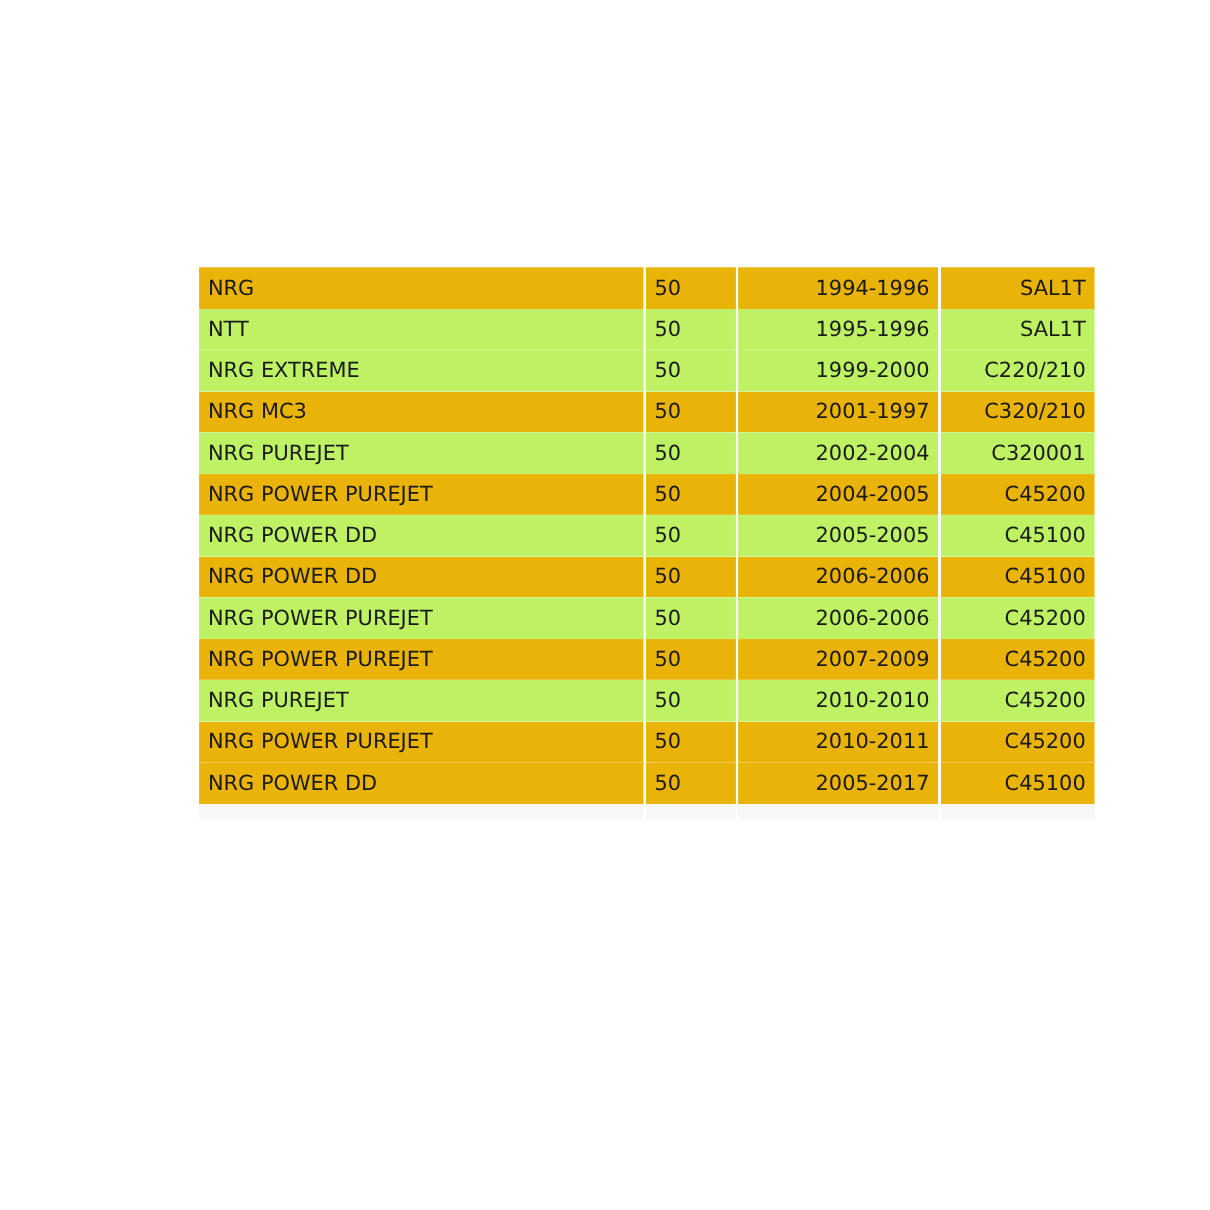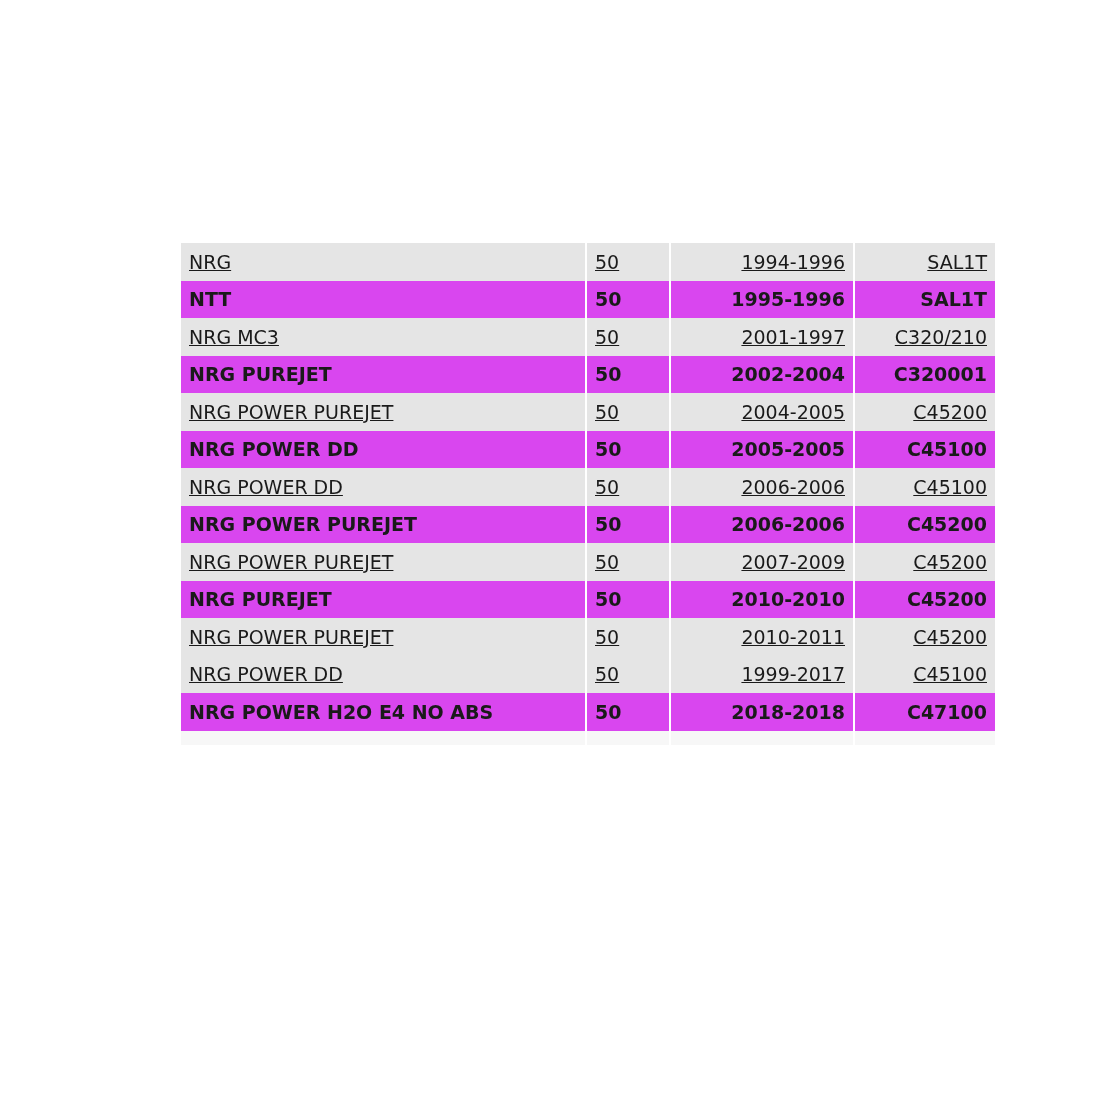--- a/index.html
+++ b/index.html
@@ -30,26 +30,24 @@
     padding: 0 8px;
     font-size: 19px;
     color: #1a1a1a;
     vertical-align: middle;
     white-space: nowrap;
     overflow: hidden;
     border-left: 2px solid #ffffff;
     border-right: 2px solid #ffffff;
   }
   table.model-table tr.row-odd td {
-    background: #e5e5e5;
-    text-decoration: underline;
+    background: #eab308;
   }
   table.model-table tr.row-even td {
-    background: #d946ef;
-    font-weight: bold;
+    background: #bef264;
   }
   td.col-name   { width: 388px; text-align: left; }
   td.col-disp   { width: 66px;  }
   td.col-years  { width: 166px; text-align: right; padding-left: 12px; }
   td.col-code   { width: 124px; text-align: right; padding-left: 12px; }
   tr.spacer-row td {
     height: 14px;
     padding: 0;
     font-size: 0;
     line-height: 0;
@@ -66,20 +64,26 @@
           <td class="col-name">NRG</td>
           <td class="col-disp">50</td>
           <td class="col-years">1994-1996</td>
           <td class="col-code">SAL1T</td>
         </tr>
         <tr class="row-even">
           <td class="col-name">NTT</td>
           <td class="col-disp">50</td>
           <td class="col-years">1995-1996</td>
           <td class="col-code">SAL1T</td>
+        </tr>
+        <tr class="row-even">
+          <td class="col-name">NRG EXTREME</td>
+          <td class="col-disp">50</td>
+          <td class="col-years">1999-2000</td>
+          <td class="col-code">C220/210</td>
         </tr>
         <tr class="row-odd">
           <td class="col-name">NRG MC3</td>
           <td class="col-disp">50</td>
           <td class="col-years">2001-1997</td>
           <td class="col-code">C320/210</td>
         </tr>
         <tr class="row-even">
           <td class="col-name">NRG PUREJET</td>
           <td class="col-disp">50</td>
@@ -124,28 +128,22 @@
         </tr>
         <tr class="row-odd">
           <td class="col-name">NRG POWER PUREJET</td>
           <td class="col-disp">50</td>
           <td class="col-years">2010-2011</td>
           <td class="col-code">C45200</td>
         </tr>
         <tr class="row-odd">
           <td class="col-name">NRG POWER DD</td>
           <td class="col-disp">50</td>
-          <td class="col-years">1999-2017</td>
+          <td class="col-years">2005-2017</td>
           <td class="col-code">C45100</td>
-        </tr>
-        <tr class="row-even">
-          <td class="col-name">NRG POWER H2O E4 NO ABS</td>
-          <td class="col-disp">50</td>
-          <td class="col-years">2018-2018</td>
-          <td class="col-code">C47100</td>
         </tr>
         <tr class="spacer-row">
           <td></td>
           <td></td>
           <td></td>
           <td></td>
         </tr>
       </tbody>
   </table>
 </div>

